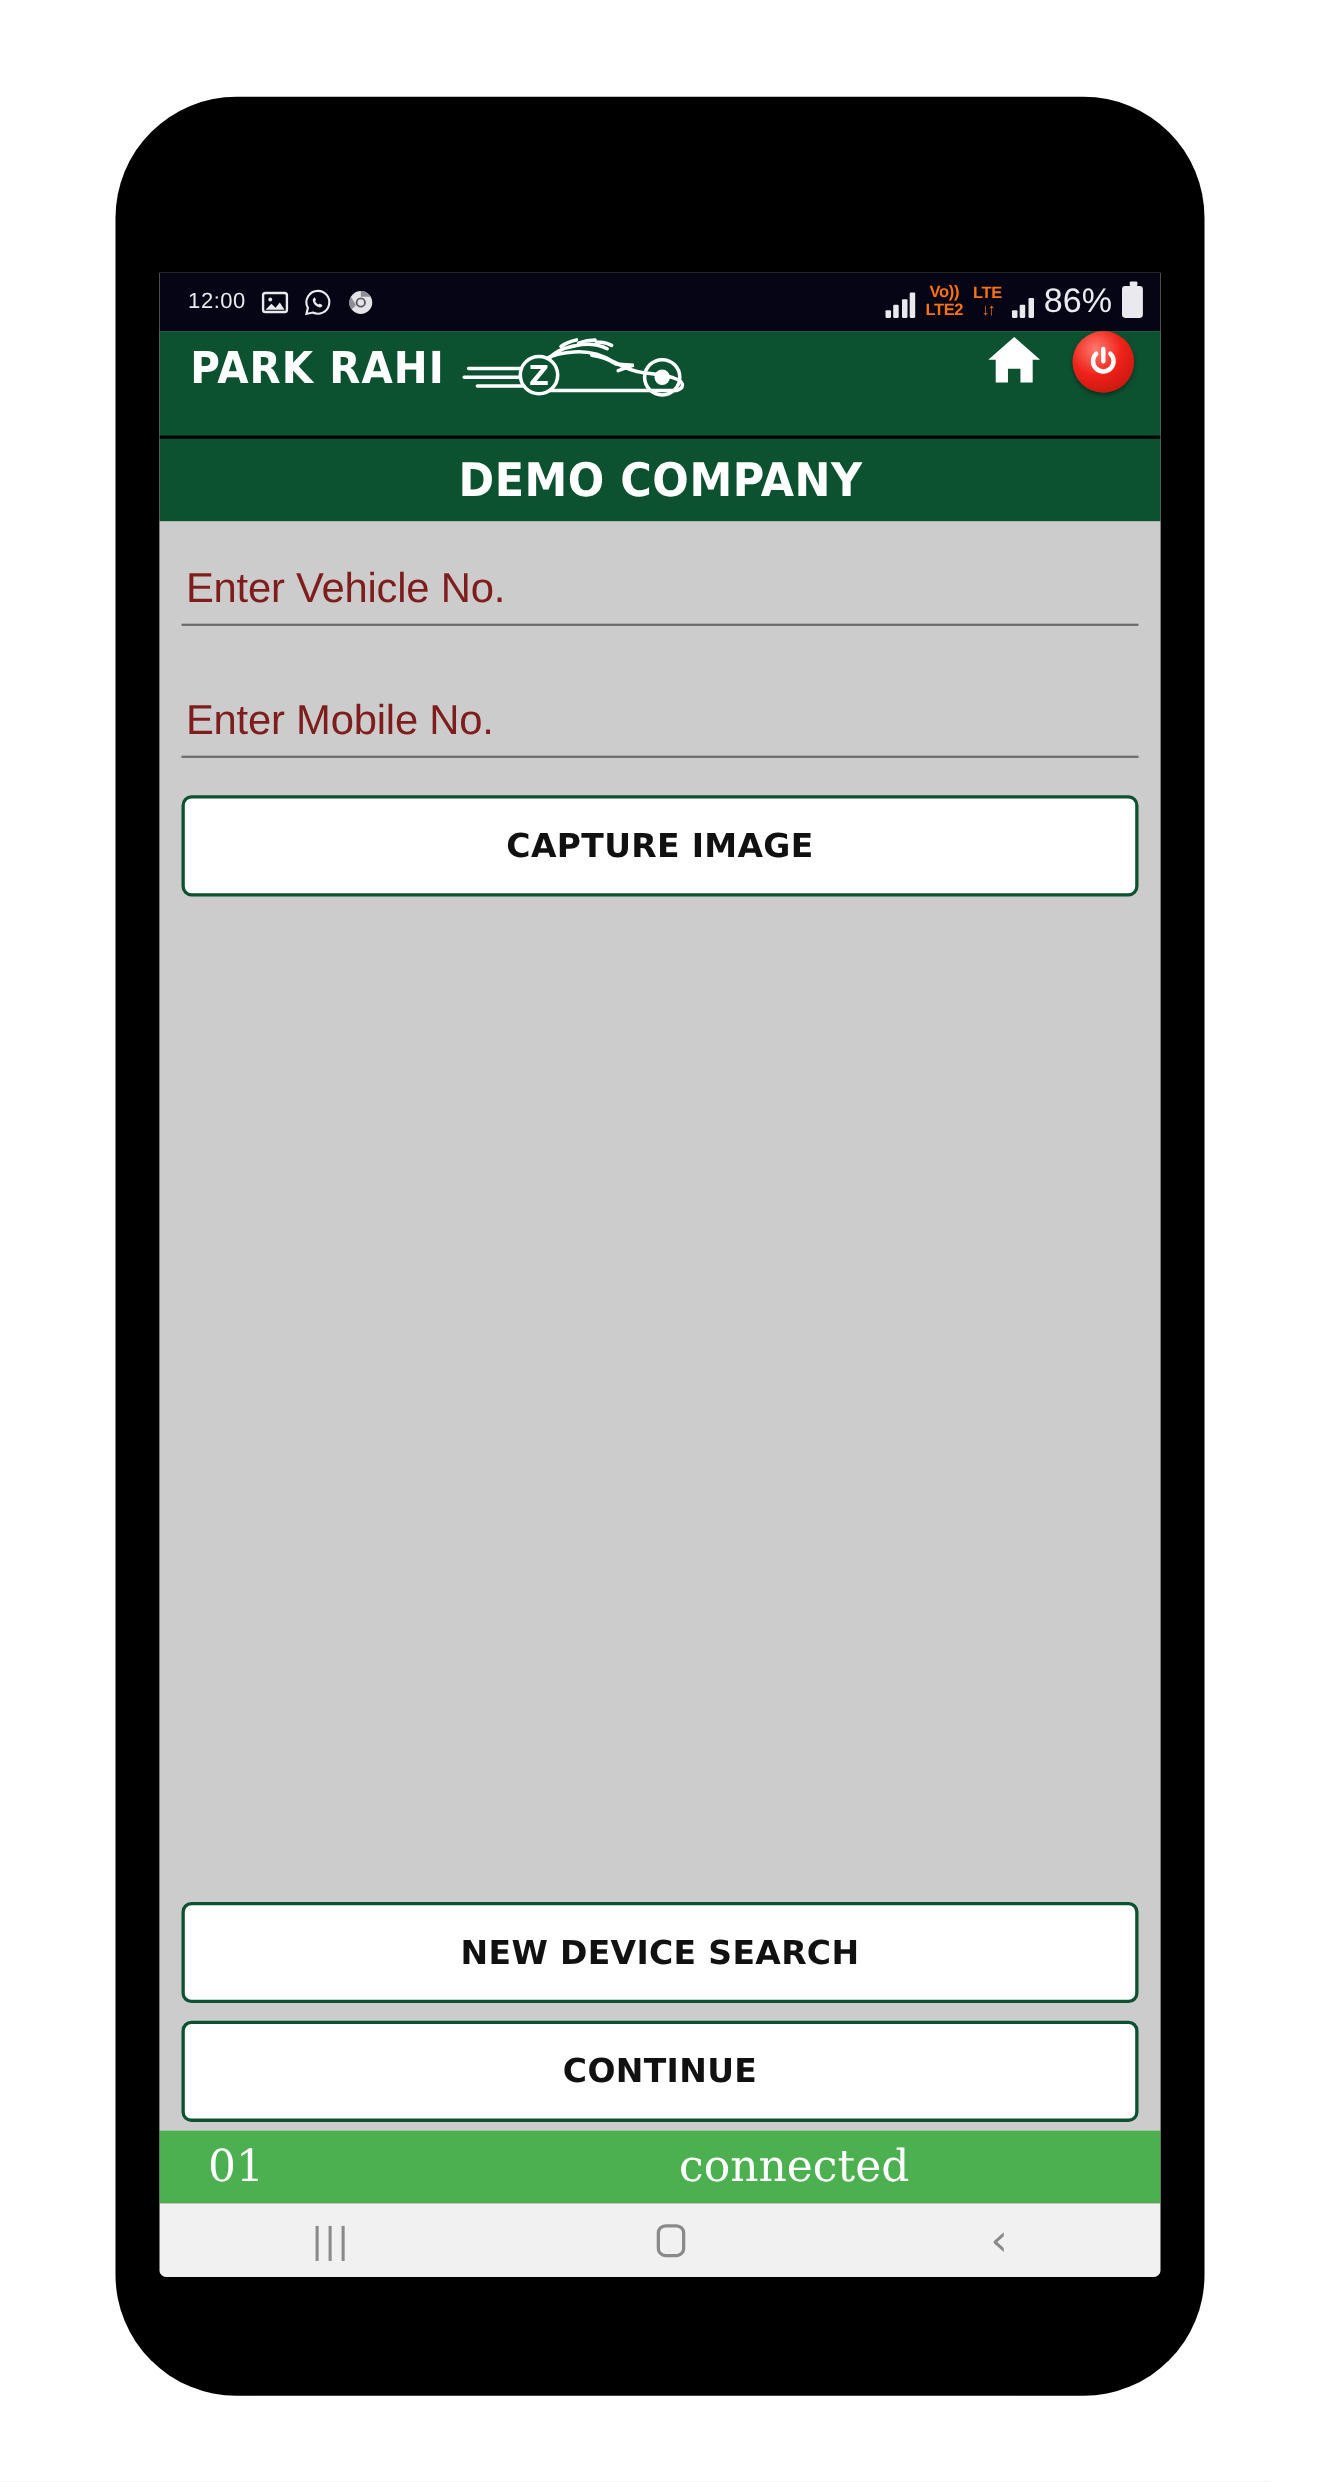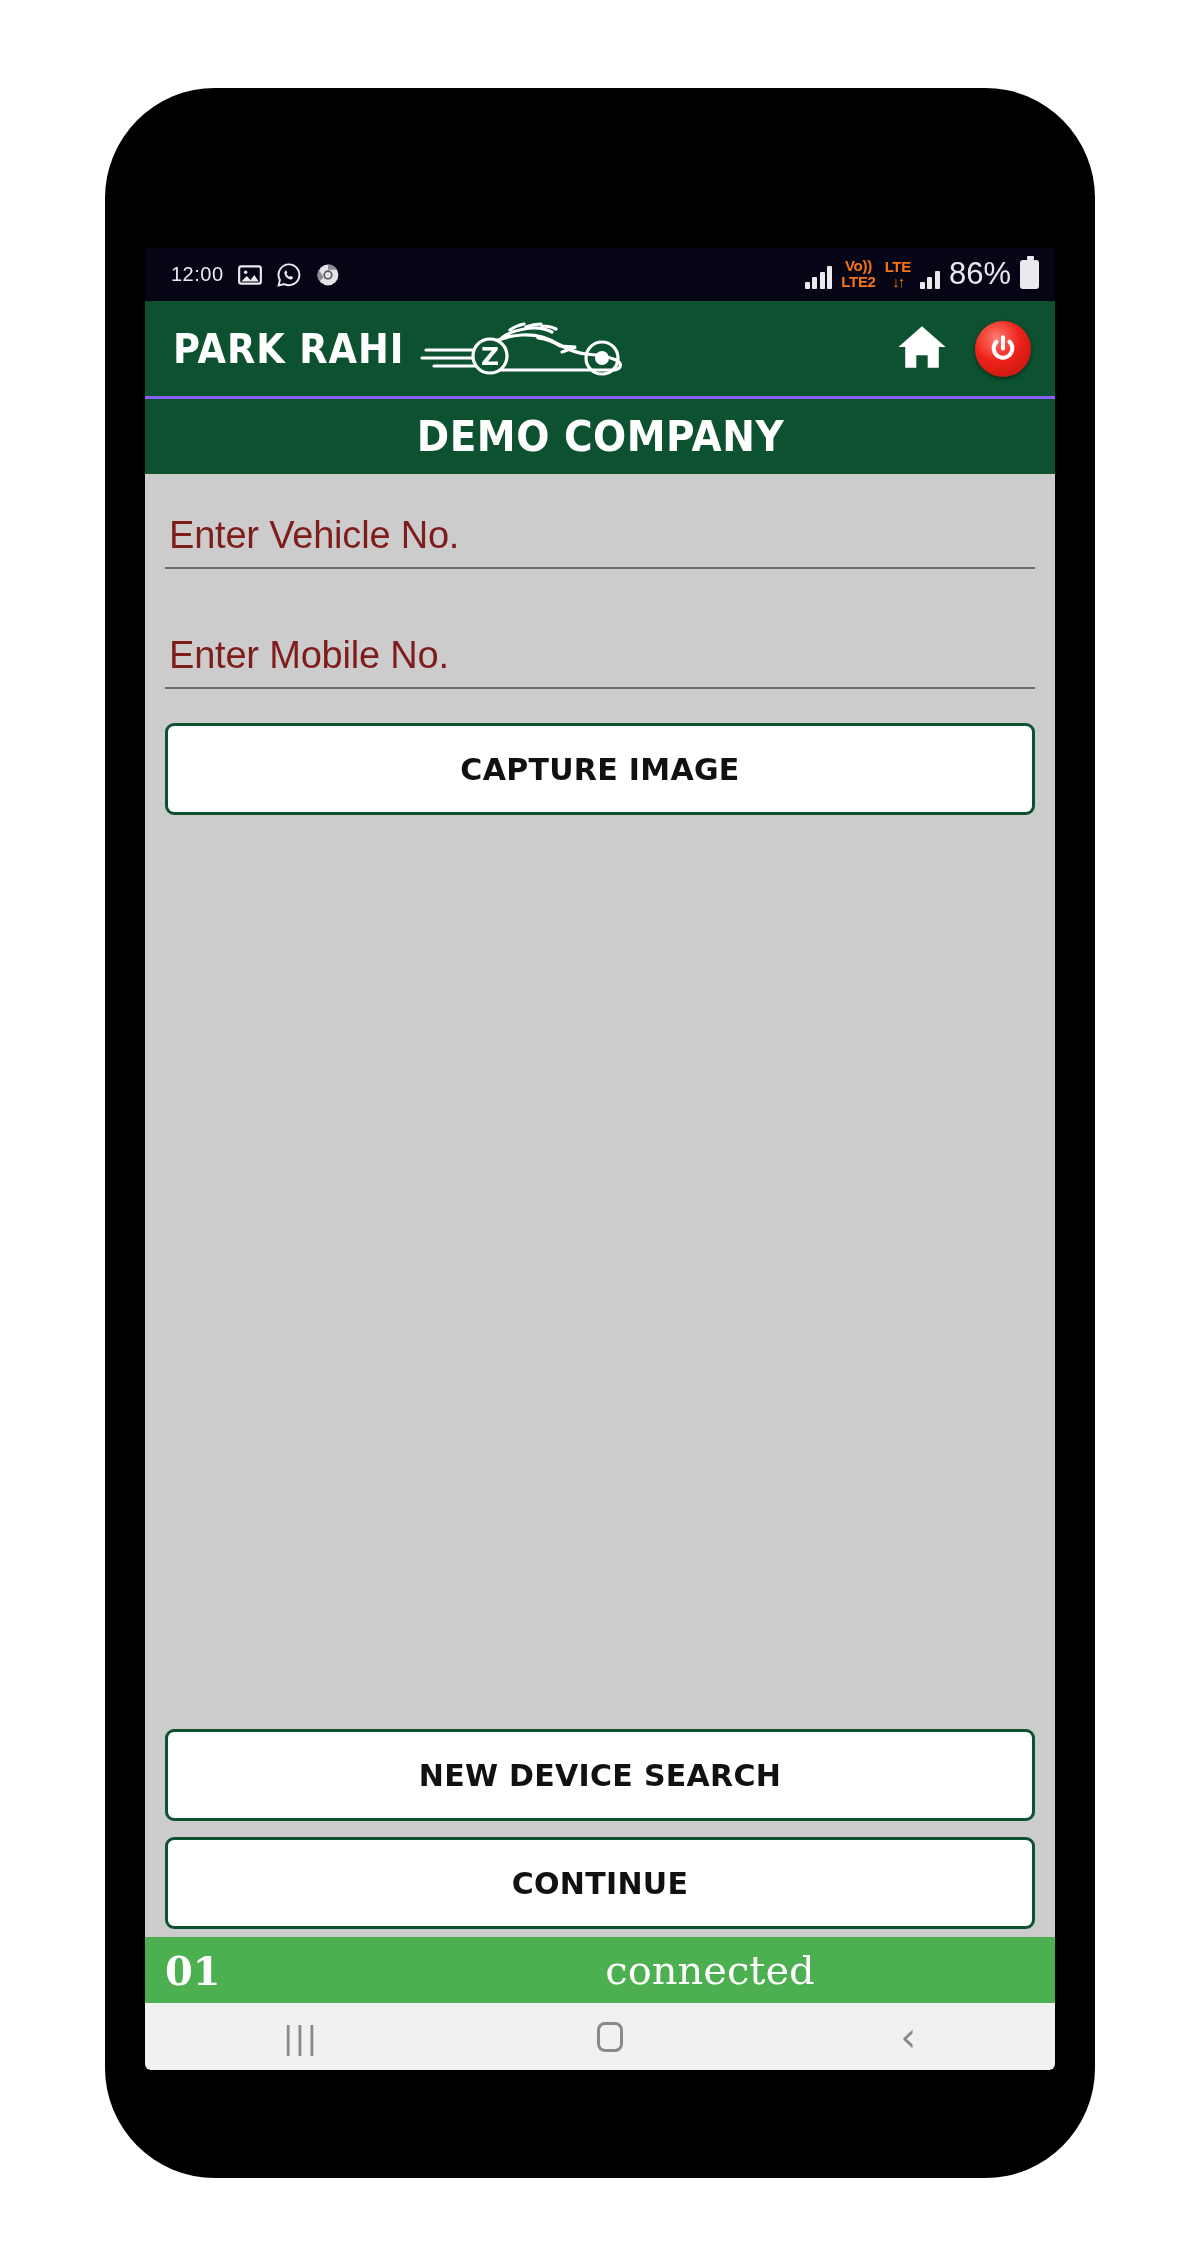--- a/index.html
+++ b/index.html
@@ -127,25 +127,25 @@
     height: 4px;
     background: #e9e9ee;
     border-radius: 1px;
   }
 
   
   .app-header {
     height: 98px;
     background: #0c5231;
     display: flex;
-    align-items: center;
+    align-items: flex-start;
     justify-content: space-between;
     padding: 0 24px 0 28px;
     box-sizing: border-box;
-    border-bottom: 3px solid #8b5cf6;
+    border-bottom: 3px solid #000000;
   }
   .brand {
     display: flex;
     align-items: center;
     gap: 0px;
   }
   .brand-text {
     font-family: "DejaVu Sans", sans-serif;
     font-size: 40px;
     font-weight: 700;
@@ -242,21 +242,21 @@
     display: flex;
     align-items: center;
     color: #ffffff;
     font-family: "DejaVu Serif", serif;
     font-size: 40px;
   }
   .app-footer .cell {
     flex: 1 1 0;
     text-align: center;
   }
-  .app-footer .cell.slot { text-align: left; padding-left: 20px; flex: 0 0 200px; font-weight: bold; }
+  .app-footer .cell.slot { text-align: left; padding-left: 44px; flex: 0 0 200px; }
   .app-footer .cell.role { text-align: right; padding-right: 34px; flex: 0 0 250px; }
 
   
   .nav-bar {
     position: absolute;
     left: 145px;
     top: 2003px;
     width: 910px;
     height: 67px;
     background: #f1f1f1;

